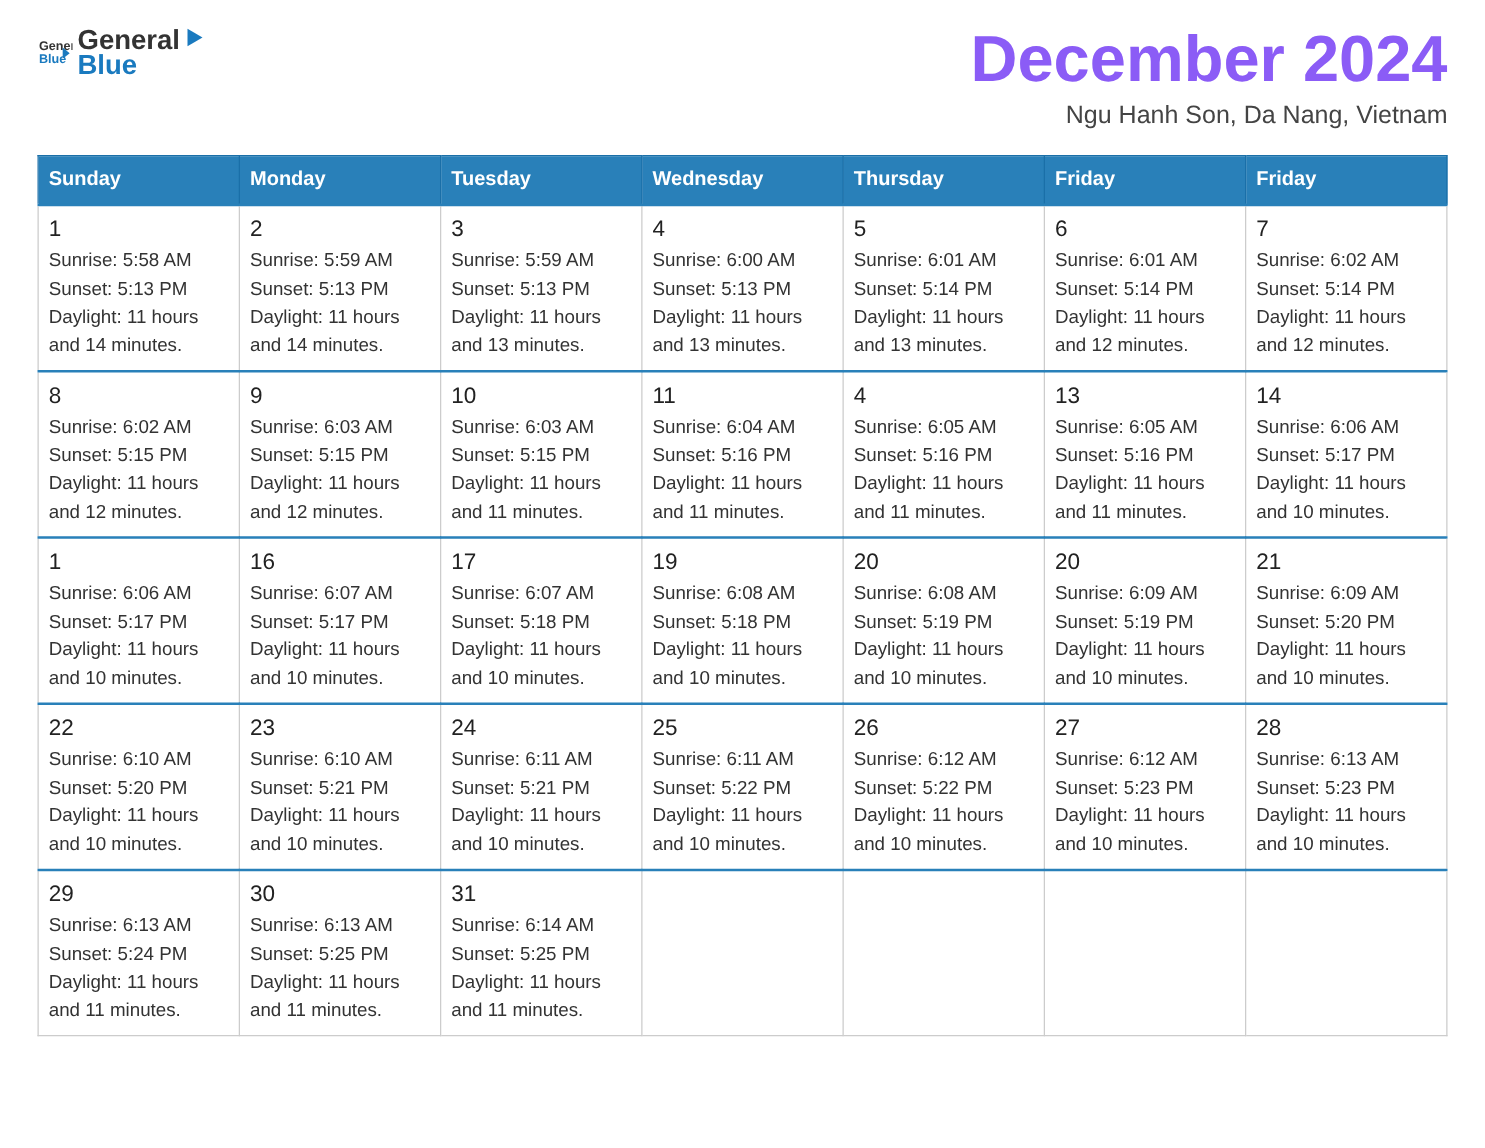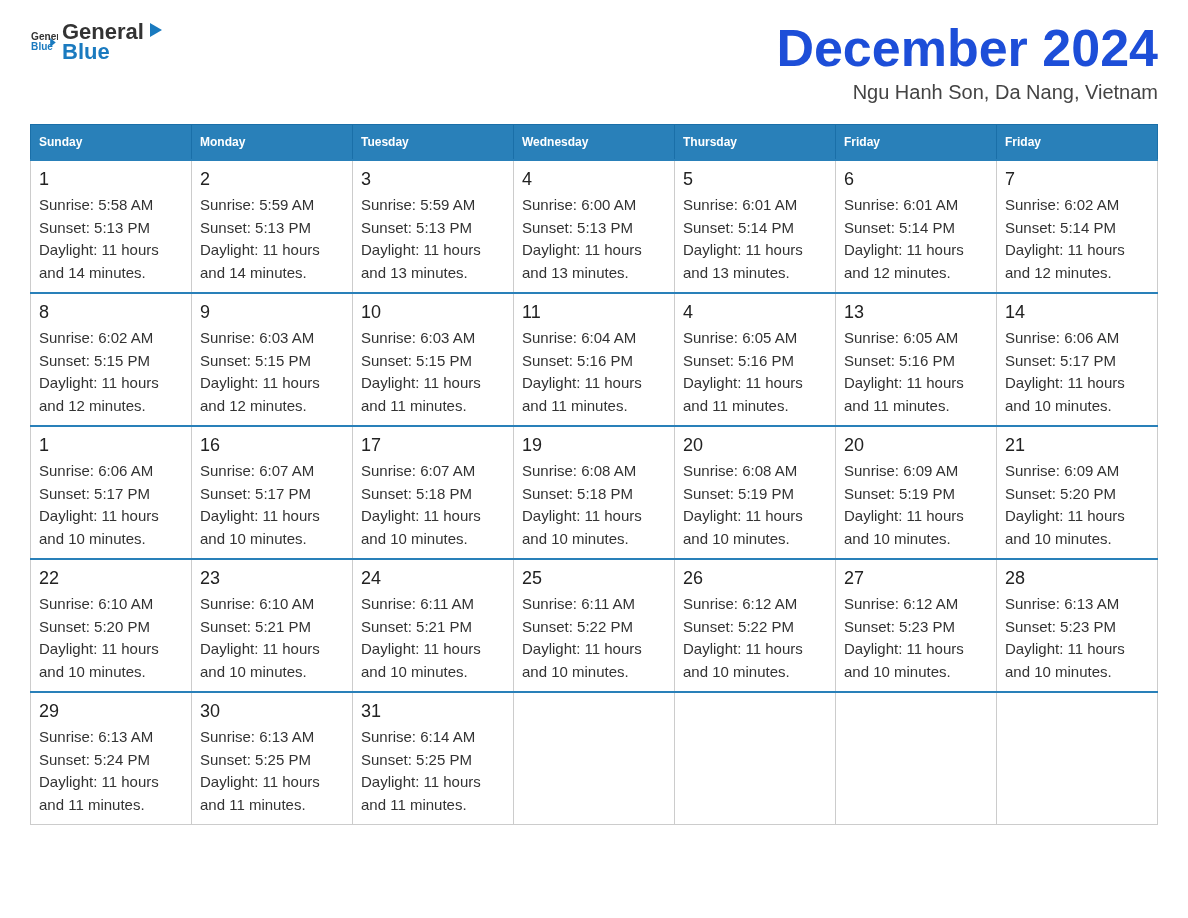--- a/index.html
+++ b/index.html
@@ -24,37 +24,37 @@
     .logo-icon {
       width: 28px;
       height: 28px;
     }
     .title-section {
       text-align: right;
     }
     .month-title {
       font-size: 52px;
       font-weight: bold;
-      color: #1d4ed8;
+      color: #8b5cf6;
       line-height: 1.1;
     }
     .location {
       font-size: 20px;
       color: #444;
       margin-top: 4px;
     }
     table {
       width: 100%;
       border-collapse: collapse;
       table-layout: fixed;
     }
     thead th {
       background-color: #2980b9;
       color: #fff;
-      font-size: 12px;
+      font-size: 16px;
       font-weight: bold;
       padding: 10px 8px;
       text-align: left;
       border: 1px solid #1a6fa8;
     }
     tbody td {
       vertical-align: top;
       padding: 8px;
       border: 1px solid #ccc;
       font-size: 13px;

